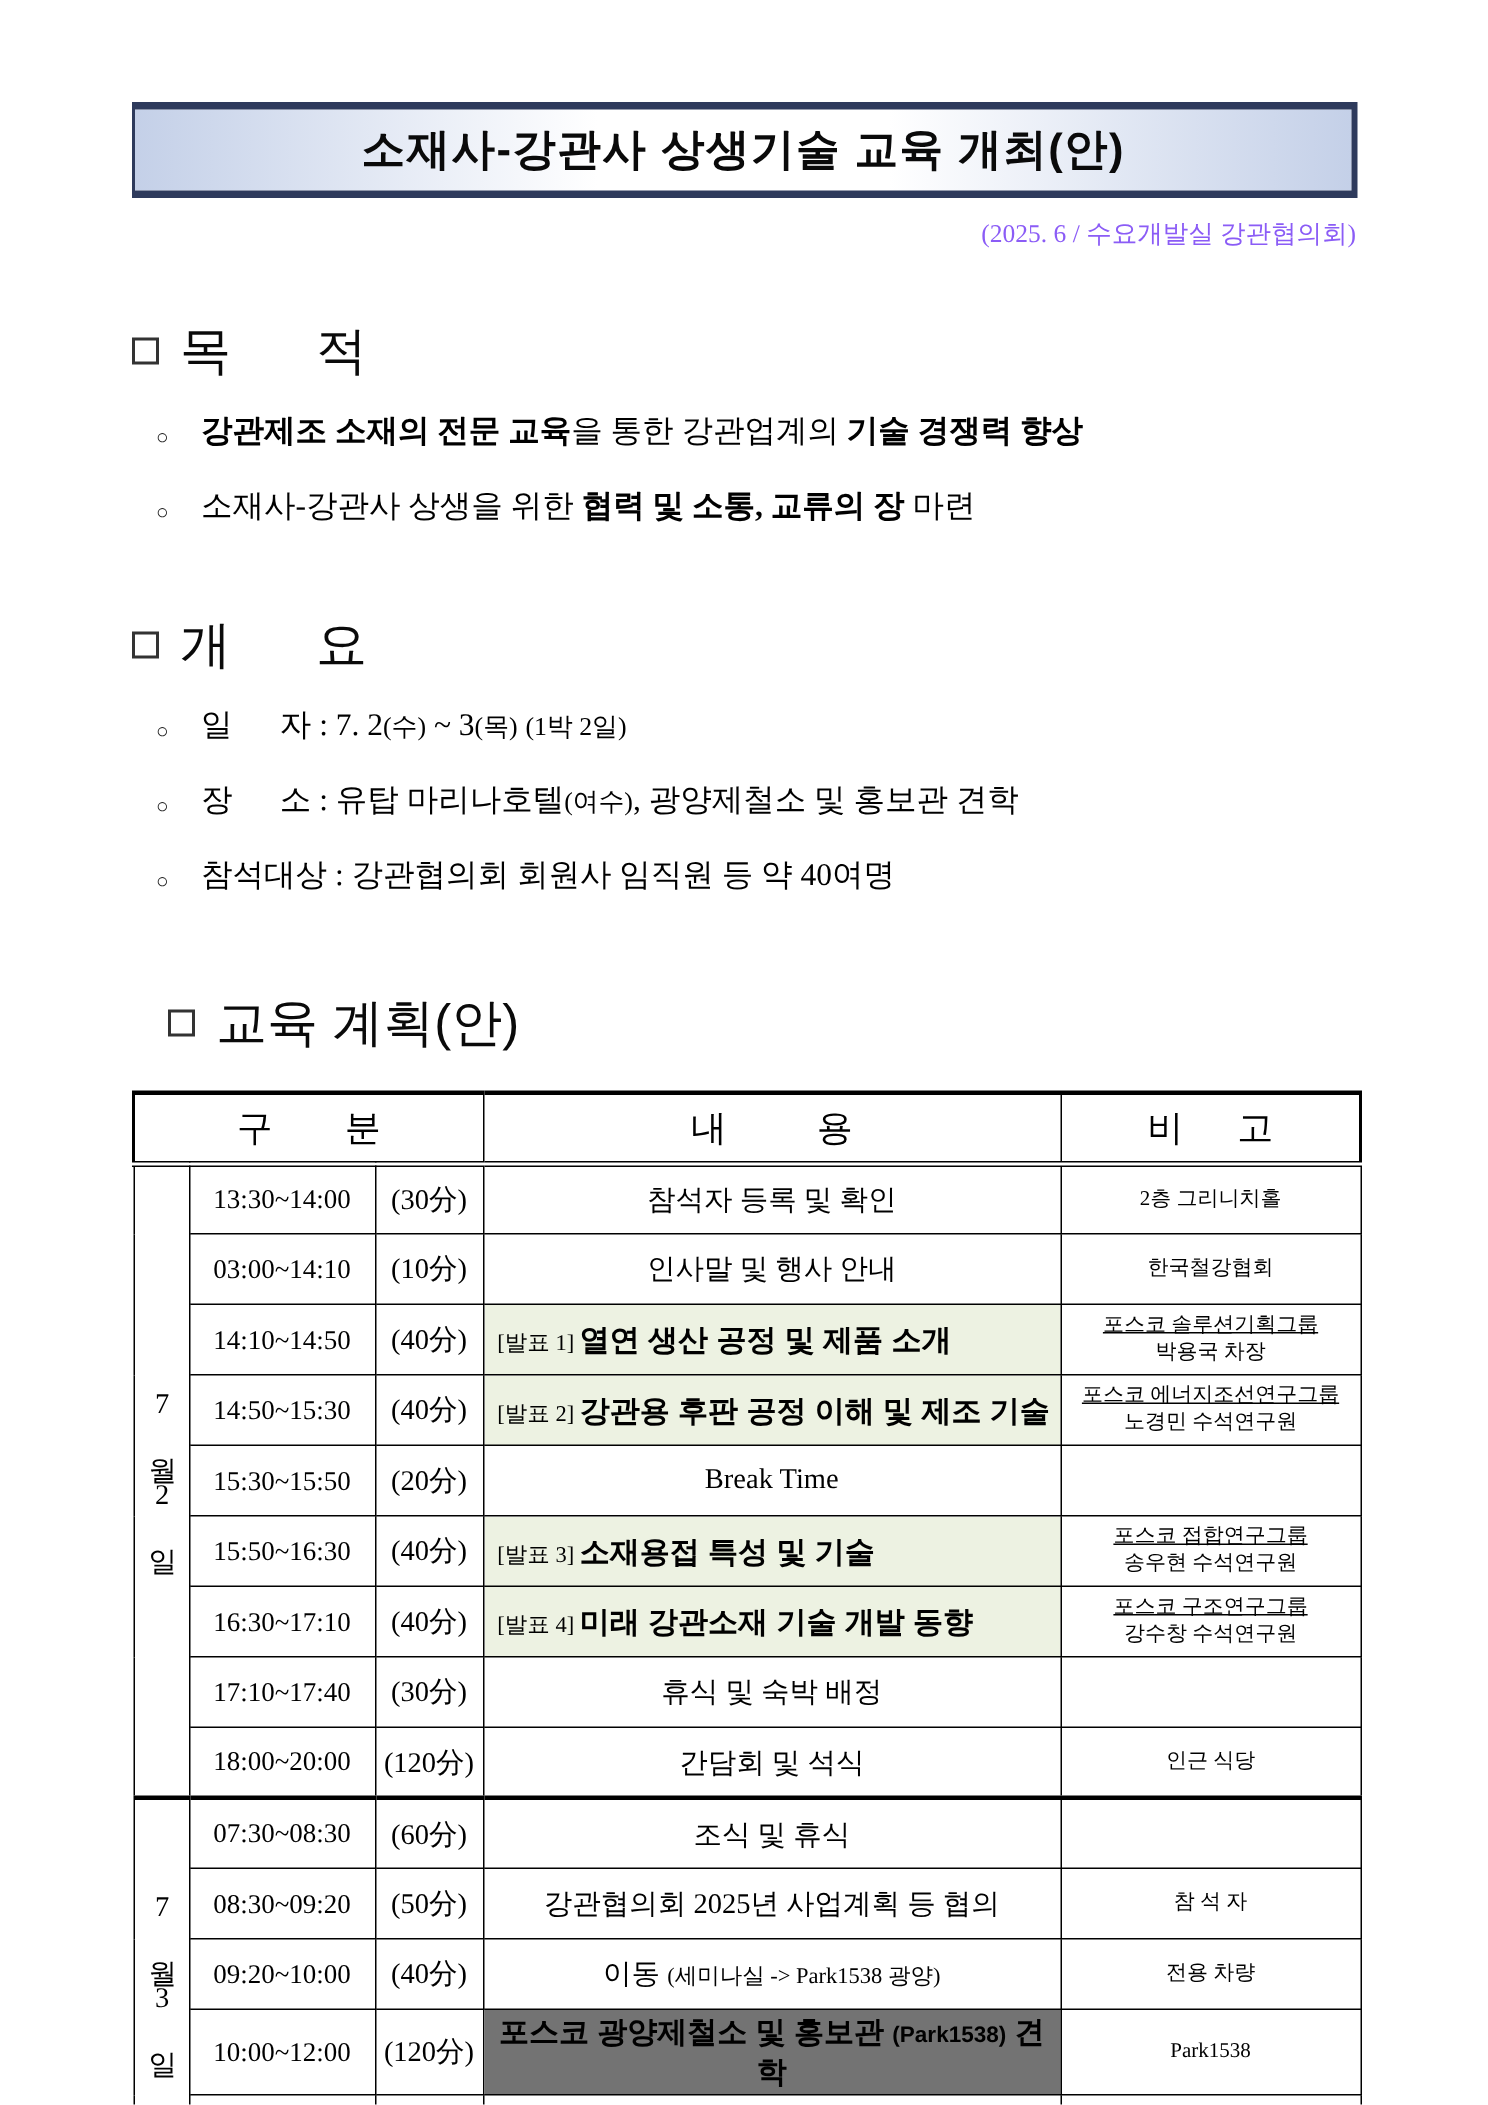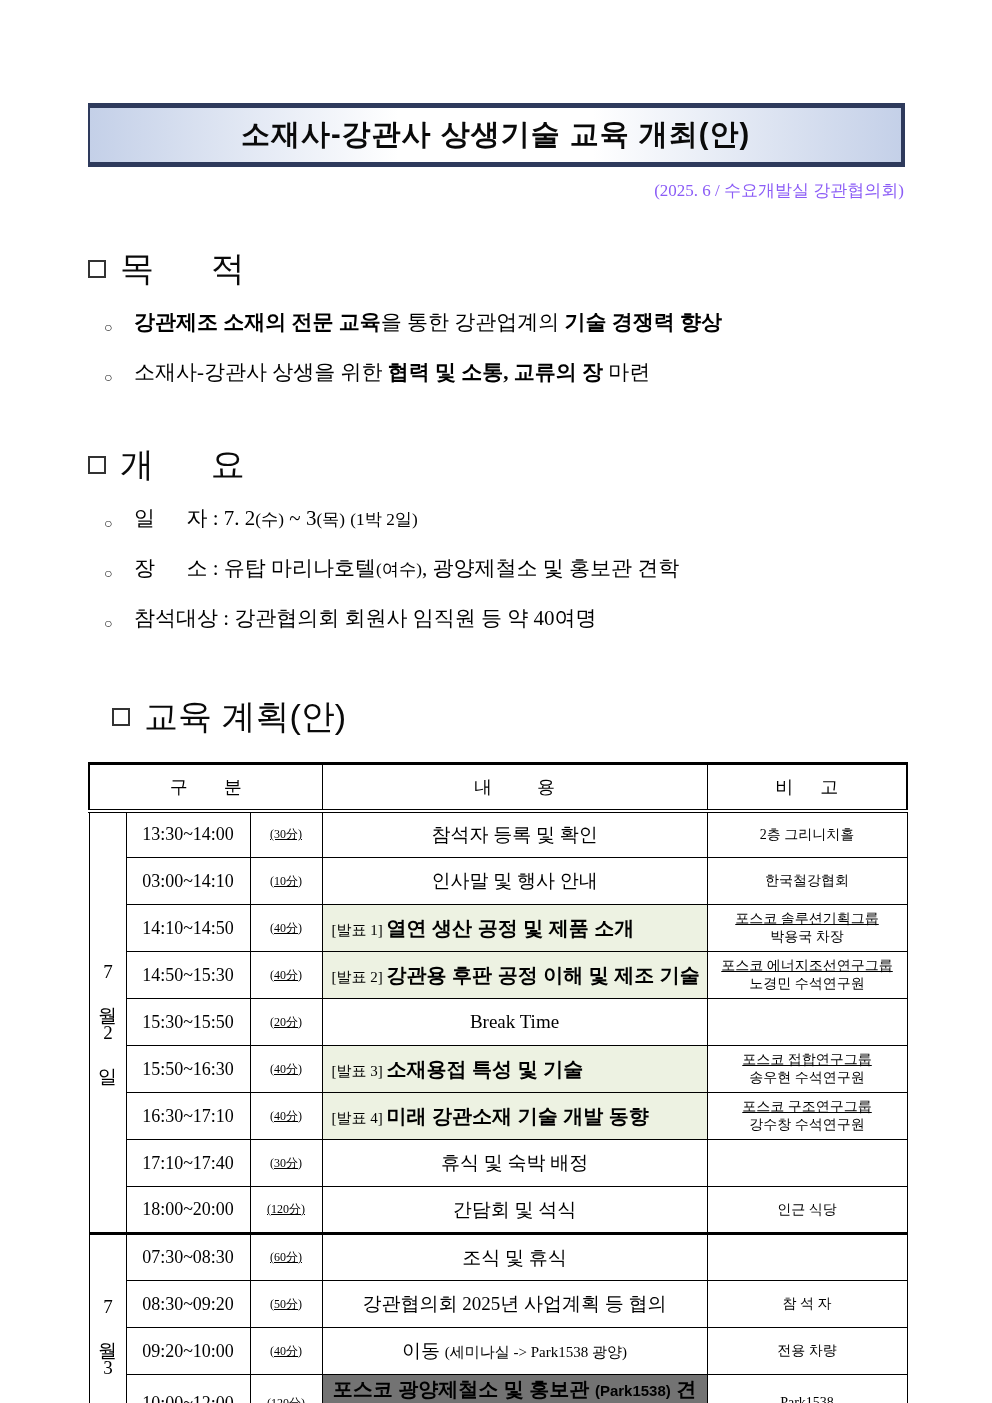--- a/index.html
+++ b/index.html
@@ -5,21 +5,21 @@
   * { margin:0; padding:0; box-sizing:border-box; }
   html,body { background:#ffffff; }
   body {
     width:992px; height:1403px; position:relative;
     font-family:"Liberation Serif", serif; color:#000;
   }
   .page { position:absolute; left:0; top:0; width:992px; height:1403px; }
 
   
   .titlebar {
-    margin:103px 87px 0 88px; height:64px;
+    margin:68px 87px 0 88px; height:64px;
     border-top:5px solid #2e3a5c; border-bottom:5px solid #2e3a5c;
     border-left:2px solid #2e3a5c; border-right:4px solid #2e3a5c;
     background:linear-gradient(90deg,#c4d0e8 0%,#ffffff 38%,#ffffff 62%,#c4d0e8 100%);
     display:flex; align-items:center; justify-content:center;
   }
   .titlebar h1 {
     font-family:"Liberation Sans", sans-serif; font-weight:700;
     font-size:29px; letter-spacing:1px; color:#0a0a0a;
   }
 
@@ -54,33 +54,33 @@
     width:818px; font-size:19px;
   }
   table.sched th, table.sched td {
     border:1px solid #000; text-align:center; vertical-align:middle;
     overflow:hidden; padding:1px 2px;
   }
   table.sched tr { height:47px; }
   tr.hdr { height:43px; }
   tr.hdr th {
     border-top:3px solid #000; border-bottom:4px double #000;
-    font-weight:400; font-size:18px; white-space:pre;
+    font-weight:400; font-size:24px; white-space:pre;
   }
   tr.hdr th:first-child { border-left:2px solid #000; }
   tr.hdr th:last-child  { border-right:2px solid #000; }
   td.daycell {
     border-left:2px solid #000; font-size:19px; padding:0;
     writing-mode:vertical-lr; text-orientation:upright; letter-spacing:0.55em;
   }
   td.rc { border-right:2px solid #000; }
   tr.last td { border-bottom:3px solid #000; }
   tr.nd  td { border-top:3px solid #000; }
   td.t { font-size:18px; letter-spacing:0; }
-  td.d { font-size:12px;text-decoration:underline; }
+  td.d { font-size:19px; }
   td.c { font-size:19px; }
   td.c.la { text-align:left; padding-left:9px; }
   td.c .s { font-size:15px; }
   .bg  { font-weight:700; font-family:"Liberation Sans", sans-serif; font-size:20px; }
   .bgs { font-weight:700; font-family:"Liberation Sans", sans-serif; font-size:15px; }
   td.r { font-size:14px; line-height:18px; }
   td.r .u { text-decoration:underline; }
   td.green { background:#edf2e2; }
   td.tan   { background:#737373; }
 </style>

